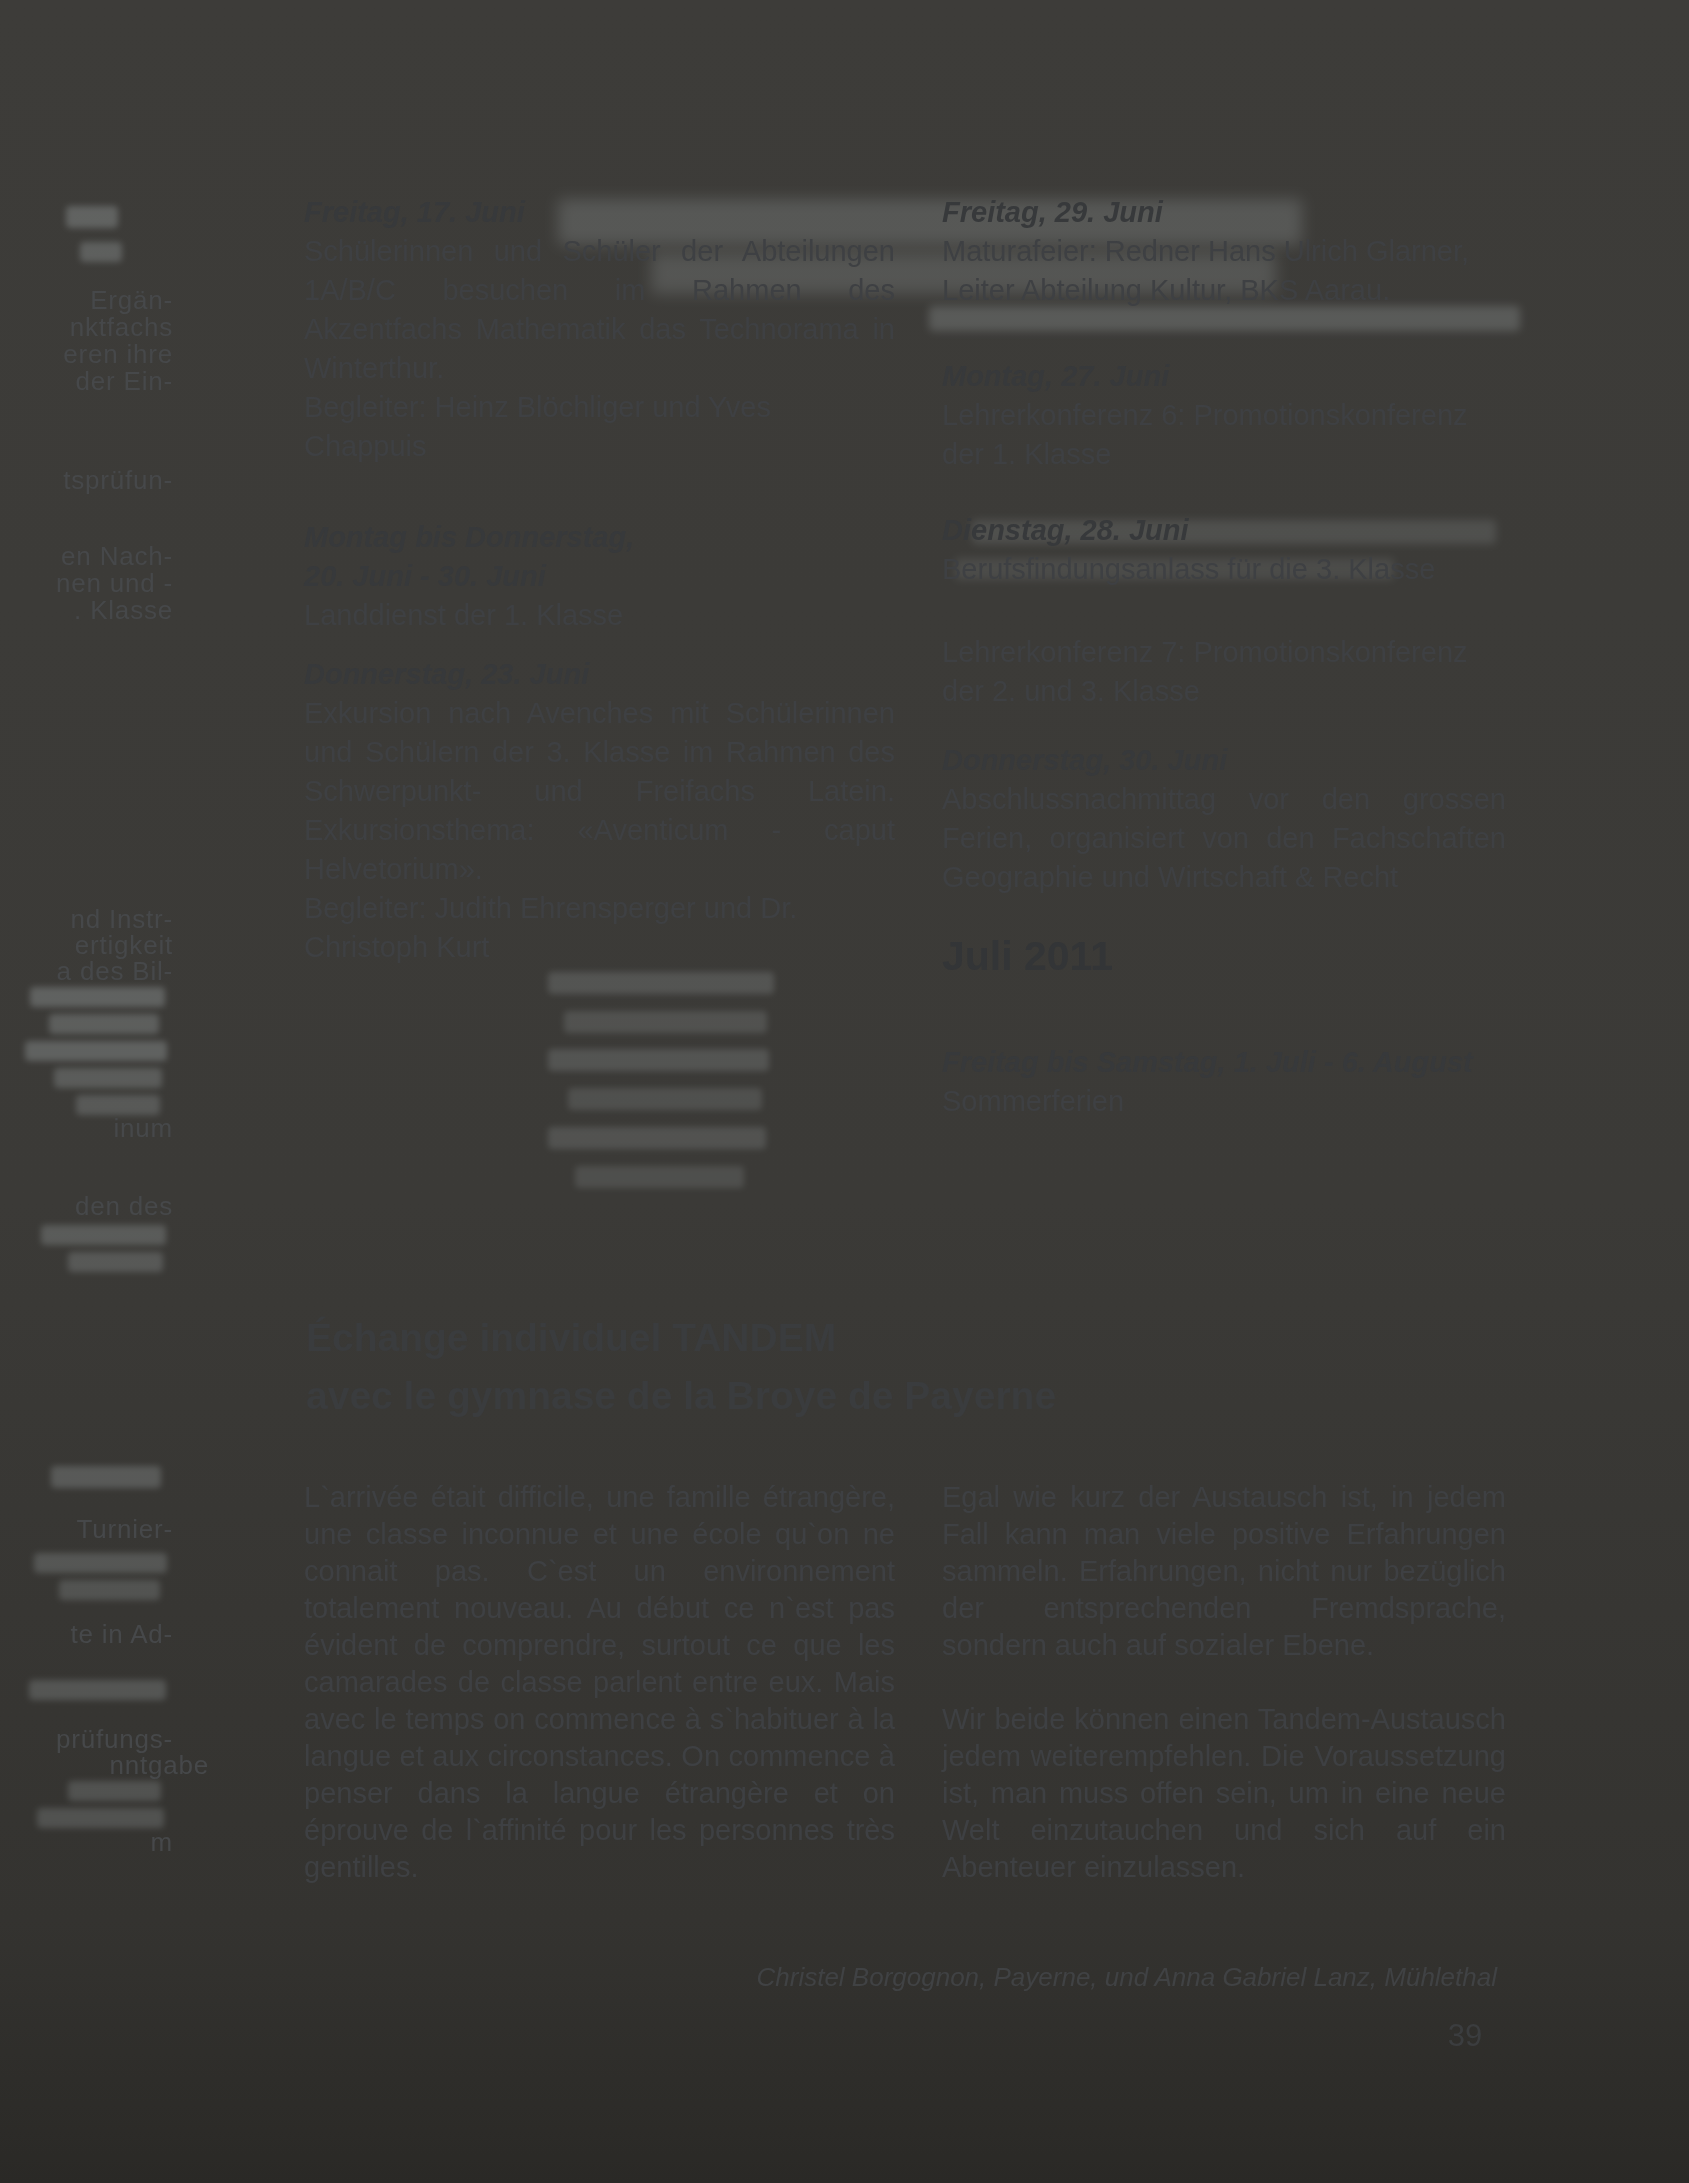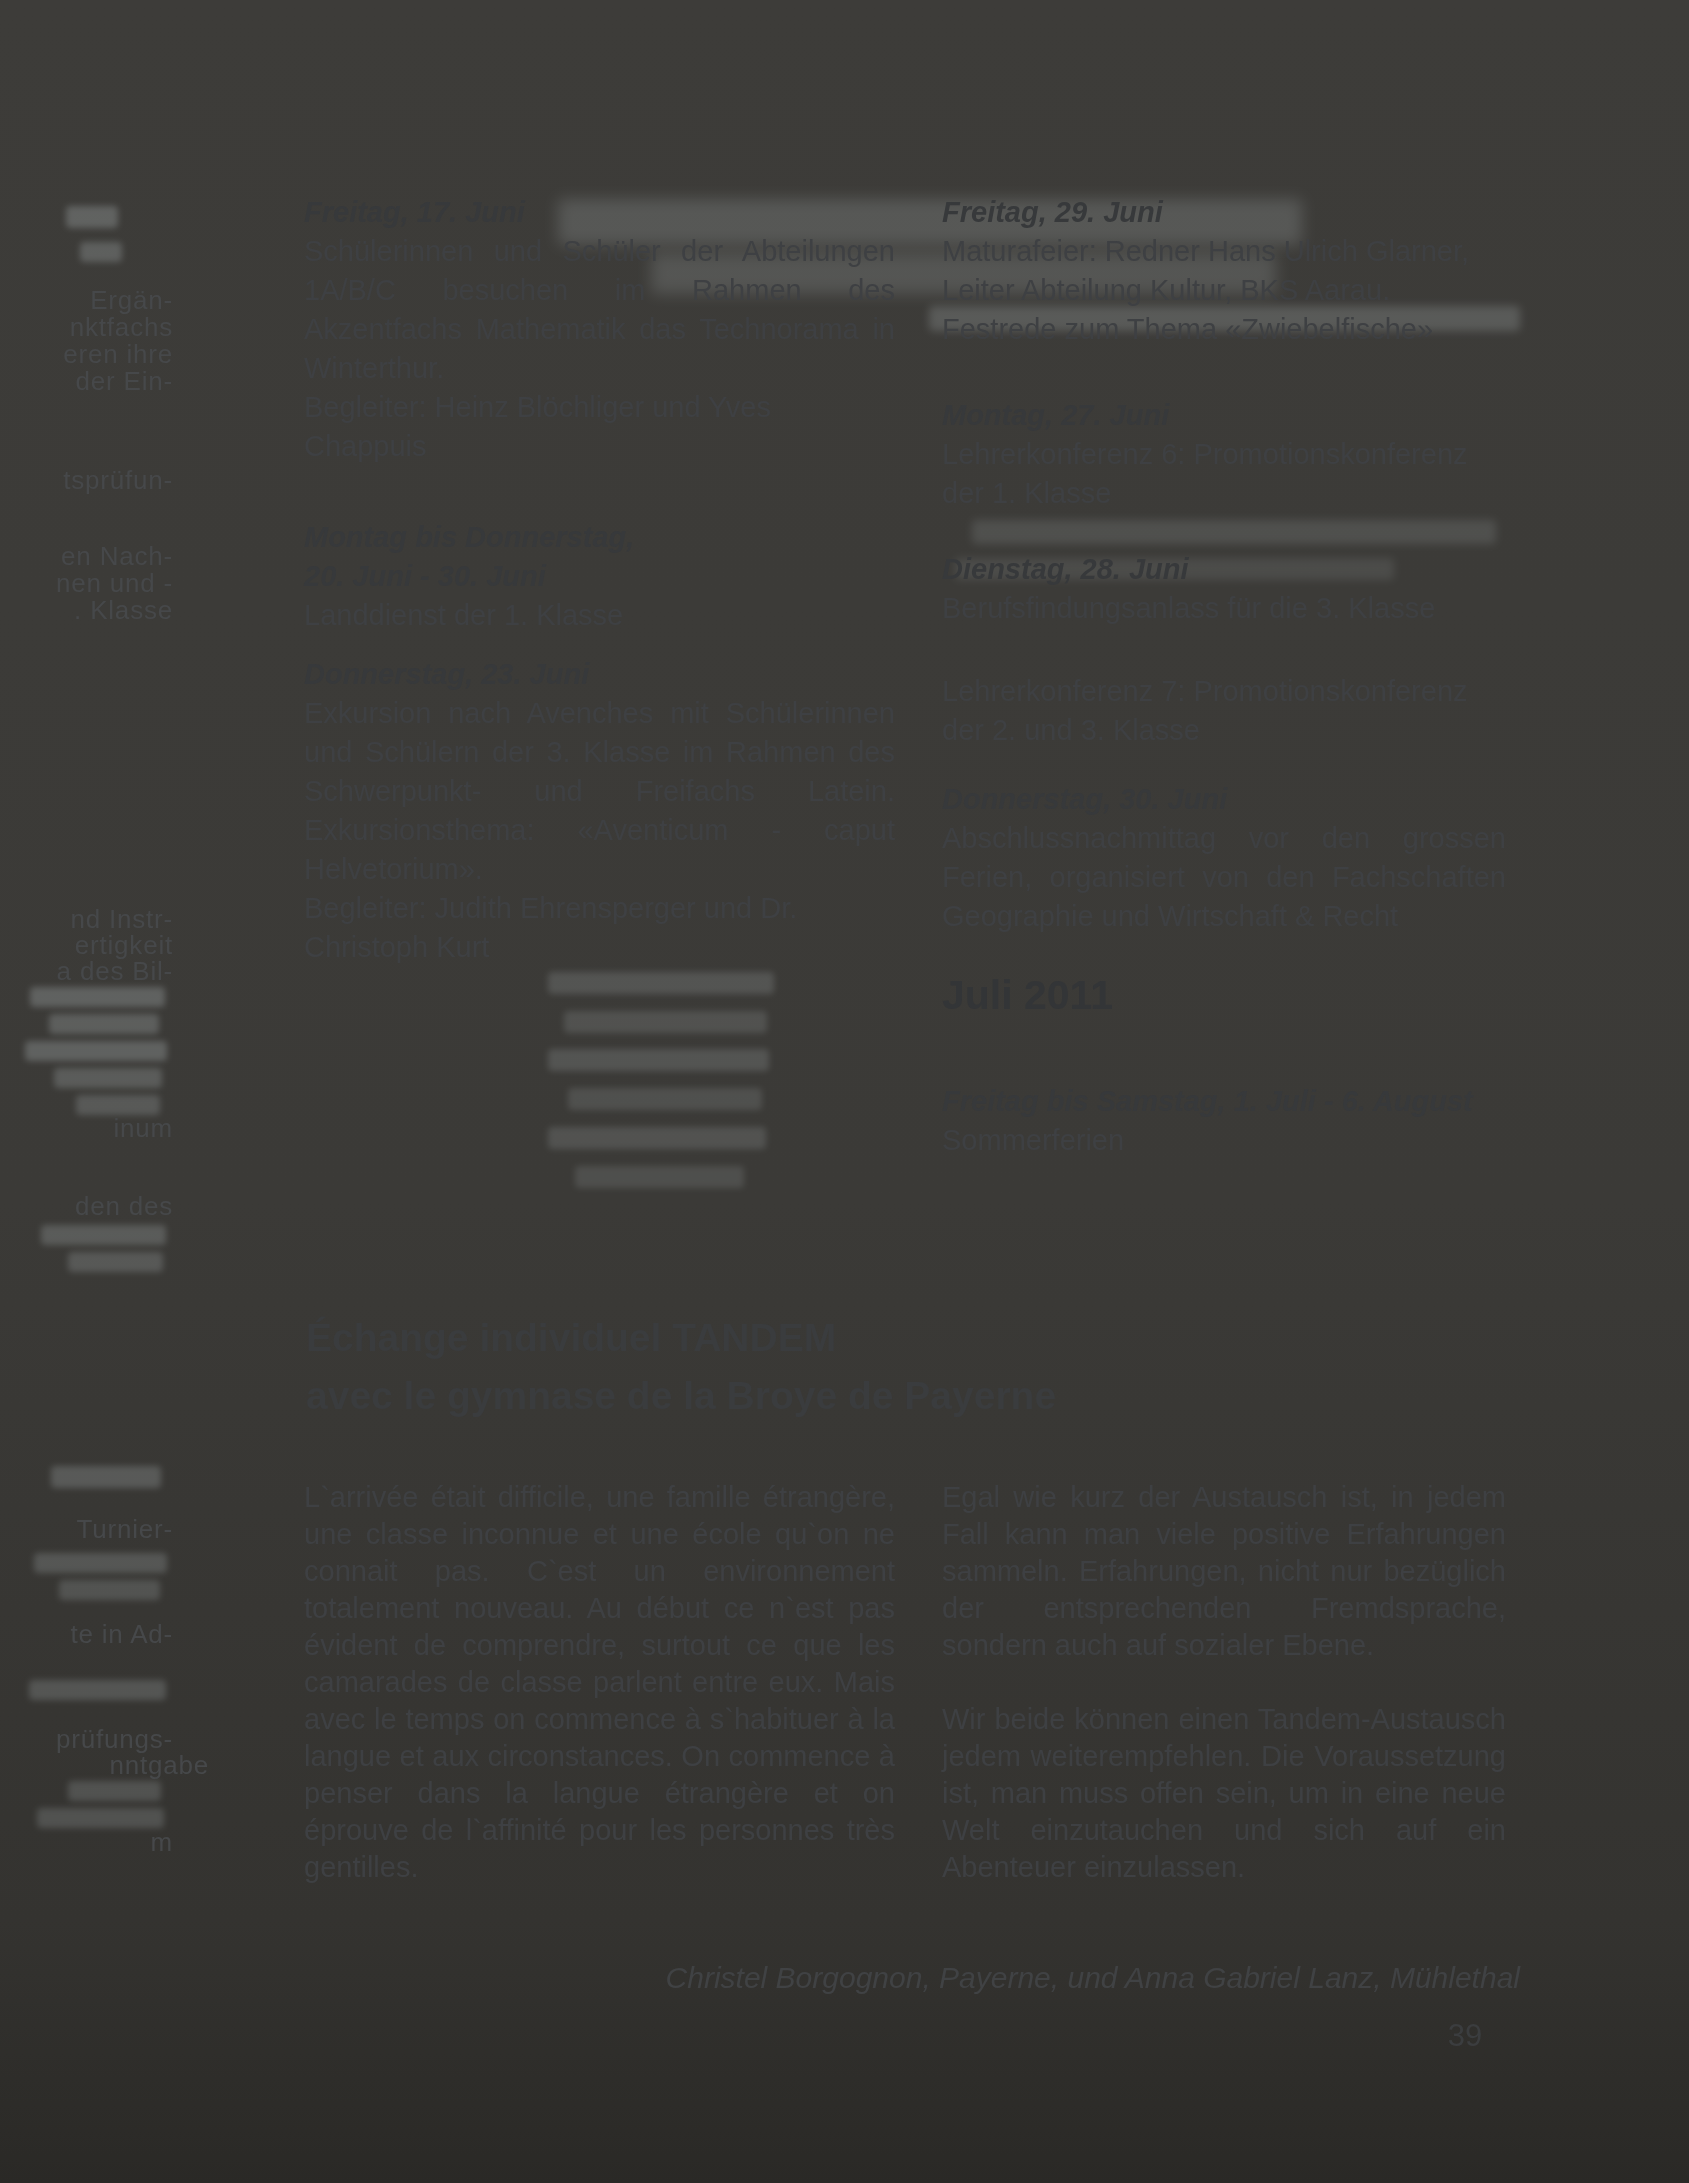--- a/index.html
+++ b/index.html
@@ -55,22 +55,22 @@
   .just { text-align:justify; }
   p { margin:0; }
 
   .month-heading { font-size:41px; line-height:51px; font-weight:bold; font-style:normal; color:#333537; margin-top:34px; }
 
   .article-title {
     position:absolute; left:306px; top:1309px; width:929px;
     font-size:39px; line-height:58px; font-weight:bold; color:#3a3c3e;
   }
   .byline {
-    position:absolute; left:318px; top:1959px; width:1202px;
-    font-size:30px; line-height:37px; font-style:italic; color:#404244; text-align:right;
+    position:absolute; left:295px; top:1959px; width:1202px;
+    font-size:26px; line-height:37px; font-style:italic; color:#404244; text-align:right;
   }
   .page-number {
     position:absolute; left:1431px; top:2018px; width:68px;
     font-size:31px; color:#3b3d3f; text-align:center;
   }
 
   
   .frag {
     position:absolute; left:0; width:173px; text-align:right;
     font-size:26px; line-height:28px; color:#46484a; letter-spacing:0.8px;
@@ -168,21 +168,20 @@
       <p class="date">Donnerstag, 23. Juni</p>
       <p class="just">Exkursion nach Avenches mit Schülerinnen und Schülern der 3. Klasse im Rahmen des Schwerpunkt- und Freifachs Latein. Exkursionsthema: «Aventicum - caput Helvetorium».</p>
       <p>Begleiter: Judith Ehrensperger und Dr. Christoph Kurt</p>
     </div>
   </div>
 
   <div class="col" style="left:942px; top:193px; width:564px;">
     <div>
       <p class="date">Freitag, 29. Juni</p>
       <p>Maturafeier: Redner Hans Ulrich Glarner, Leiter Abteilung Kultur, BKS Aarau.</p>
-      <p>Festrede zum Thema «Zwiebelfische»</p>
     </div>
     <div style="margin-top:47px;">
       <p class="date">Montag, 27. Juni</p>
       <p>Lehrerkonferenz 6: Promotionskonferenz der 1. Klasse</p>
     </div>
     <div style="margin-top:37px;">
       <p class="date">Dienstag, 28. Juni</p>
       <p>Berufsfindungsanlass für die 3. Klasse</p>
     </div>
     <div style="margin-top:44px;">

